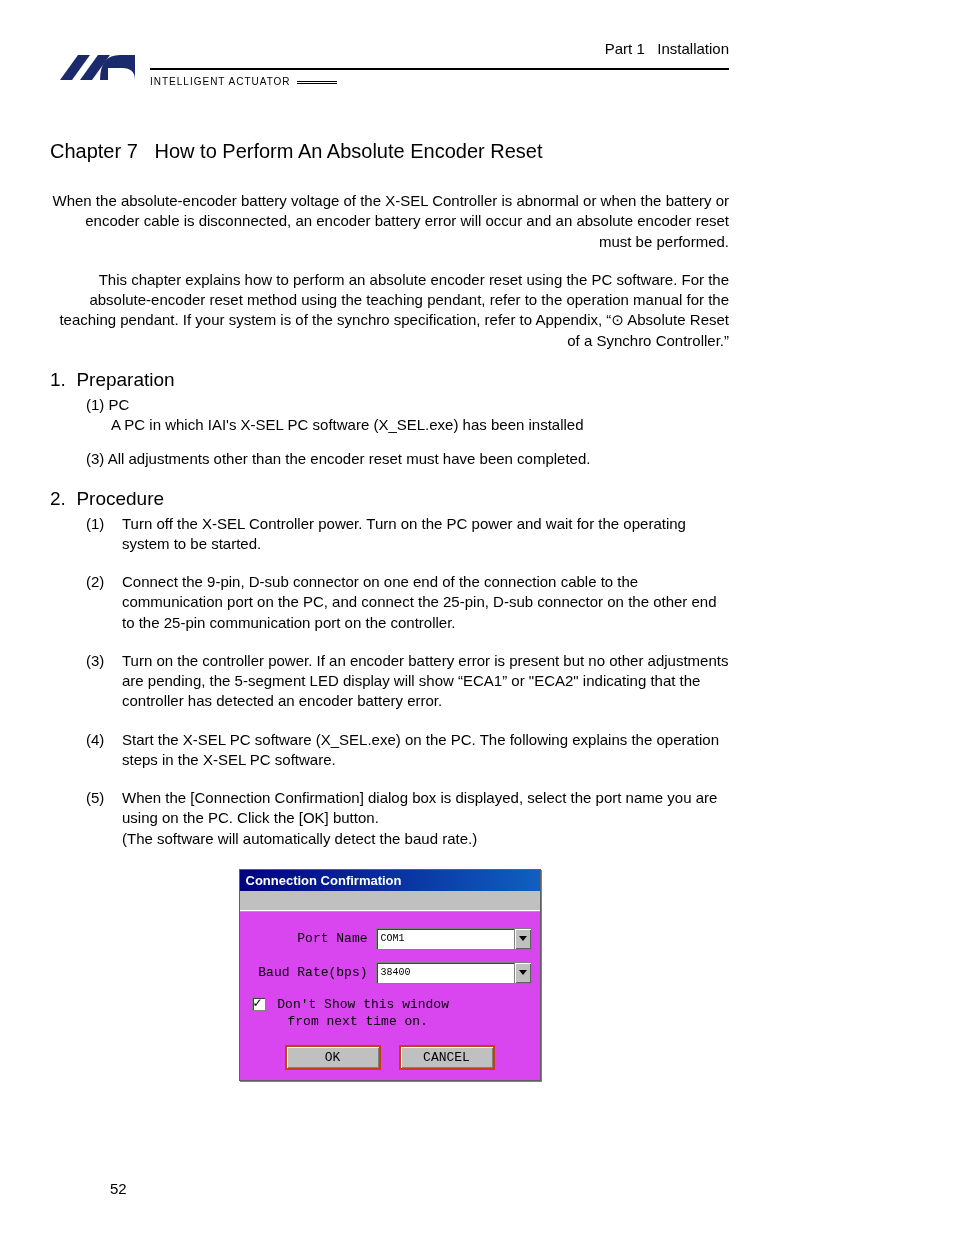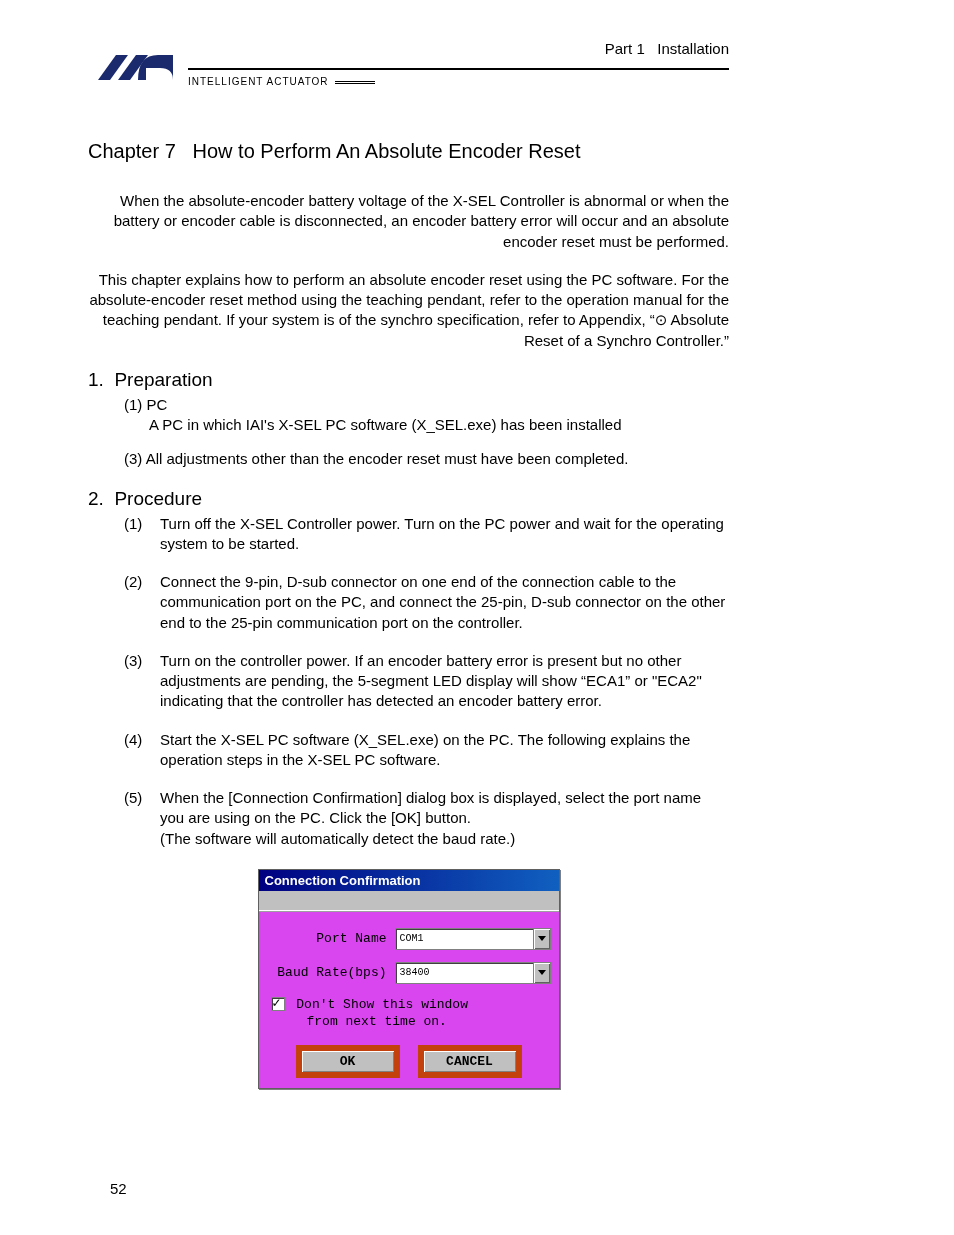--- a/index.html
+++ b/index.html
@@ -7,21 +7,21 @@
     padding: 0;
     font-family: Arial, Helvetica, sans-serif;
     background: #fff;
     color: #000;
   }
   .page {
     width: 829px;
     height: 1235px;
     position: relative;
     box-sizing: border-box;
-    padding: 40px 100px 40px 88px;
+    padding: 40px 100px 40px 50px;
   }
   .header-area {
     position: relative;
     height: 50px;
     margin-bottom: 50px;
   }
   .part-label {
     position: absolute;
     right: 0;
     top: 0;
@@ -196,26 +196,25 @@
     display: flex;
     justify-content: center;
     gap: 18px;
     margin-top: 14px;
   }
   .win-btn {
     min-width: 72px;
     text-align: center;
     padding: 3px 10px;
     background: #c0c0c0;
-    border: 6px solid #c2410c;
+    border: 2px solid #c2410c;
     box-shadow: inset 1px 1px 0 #fff, inset -1px -1px 0 #808080;
     font-family: "Courier New", monospace;
     font-size: 13px;
     cursor: default;
-    font-weight: bold;
   }
 </style>
 </head>
 <body>
 
 <div class="page">
 
   <div class="header-area">
     <div class="part-label">Part 1&nbsp;&nbsp;&nbsp;Installation</div>
     <div class="header-rule"></div>

